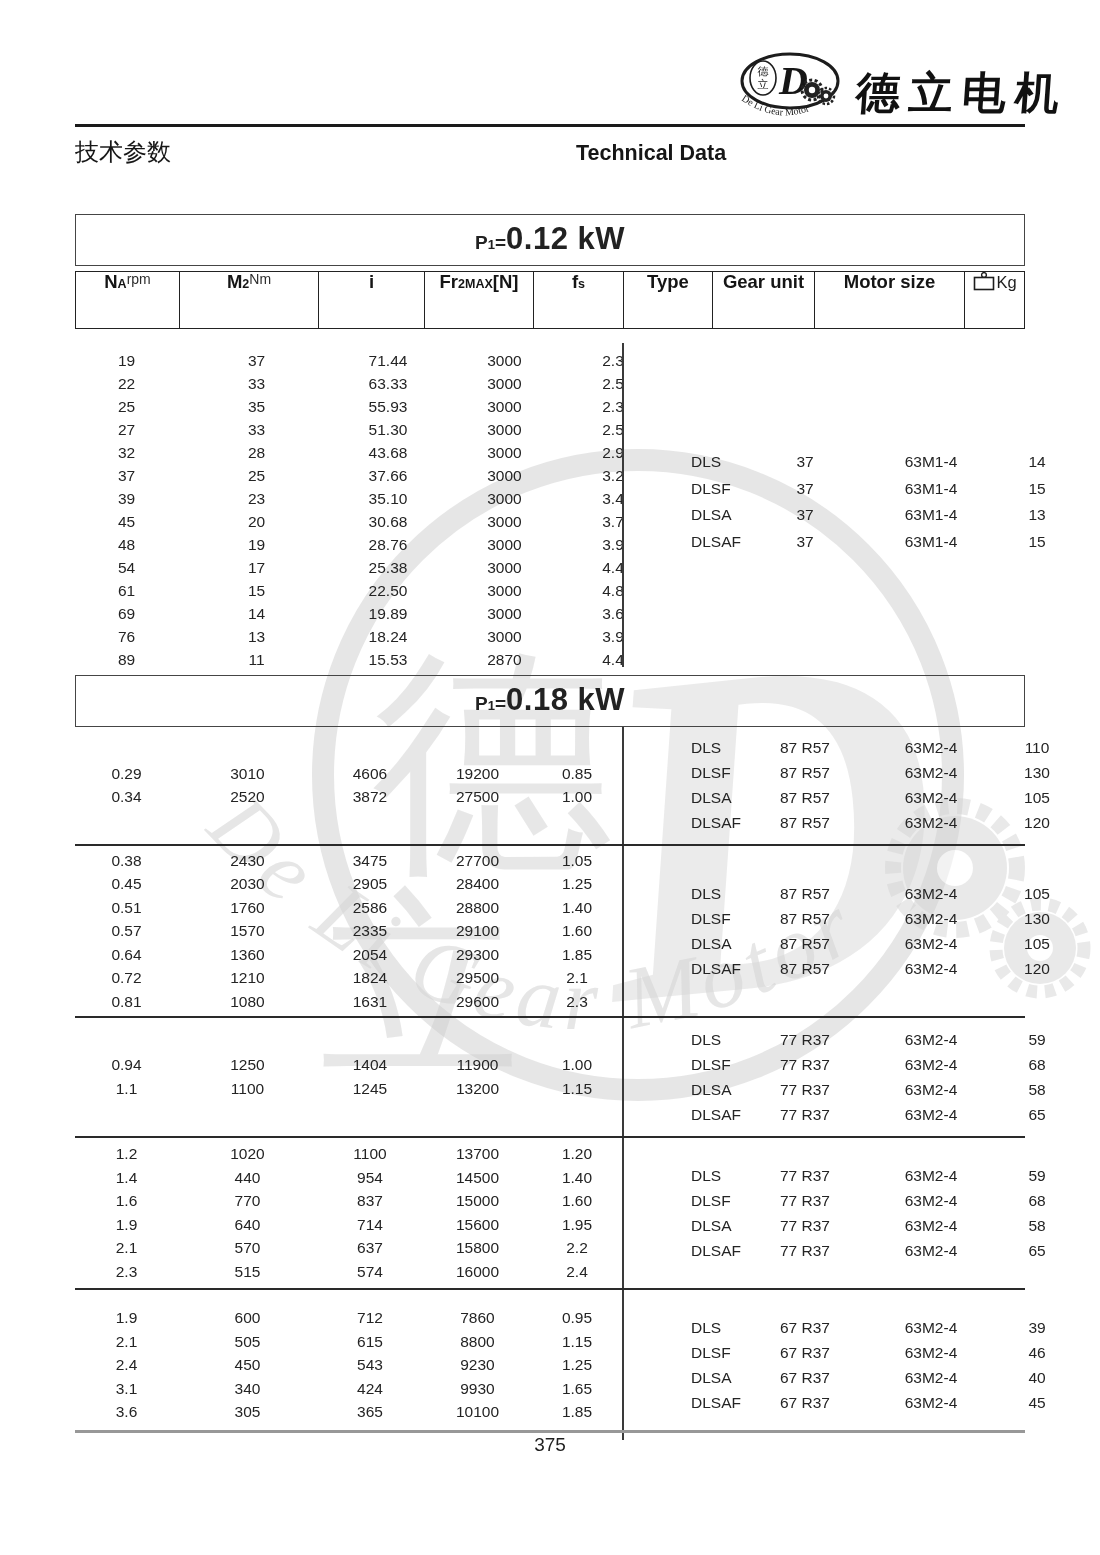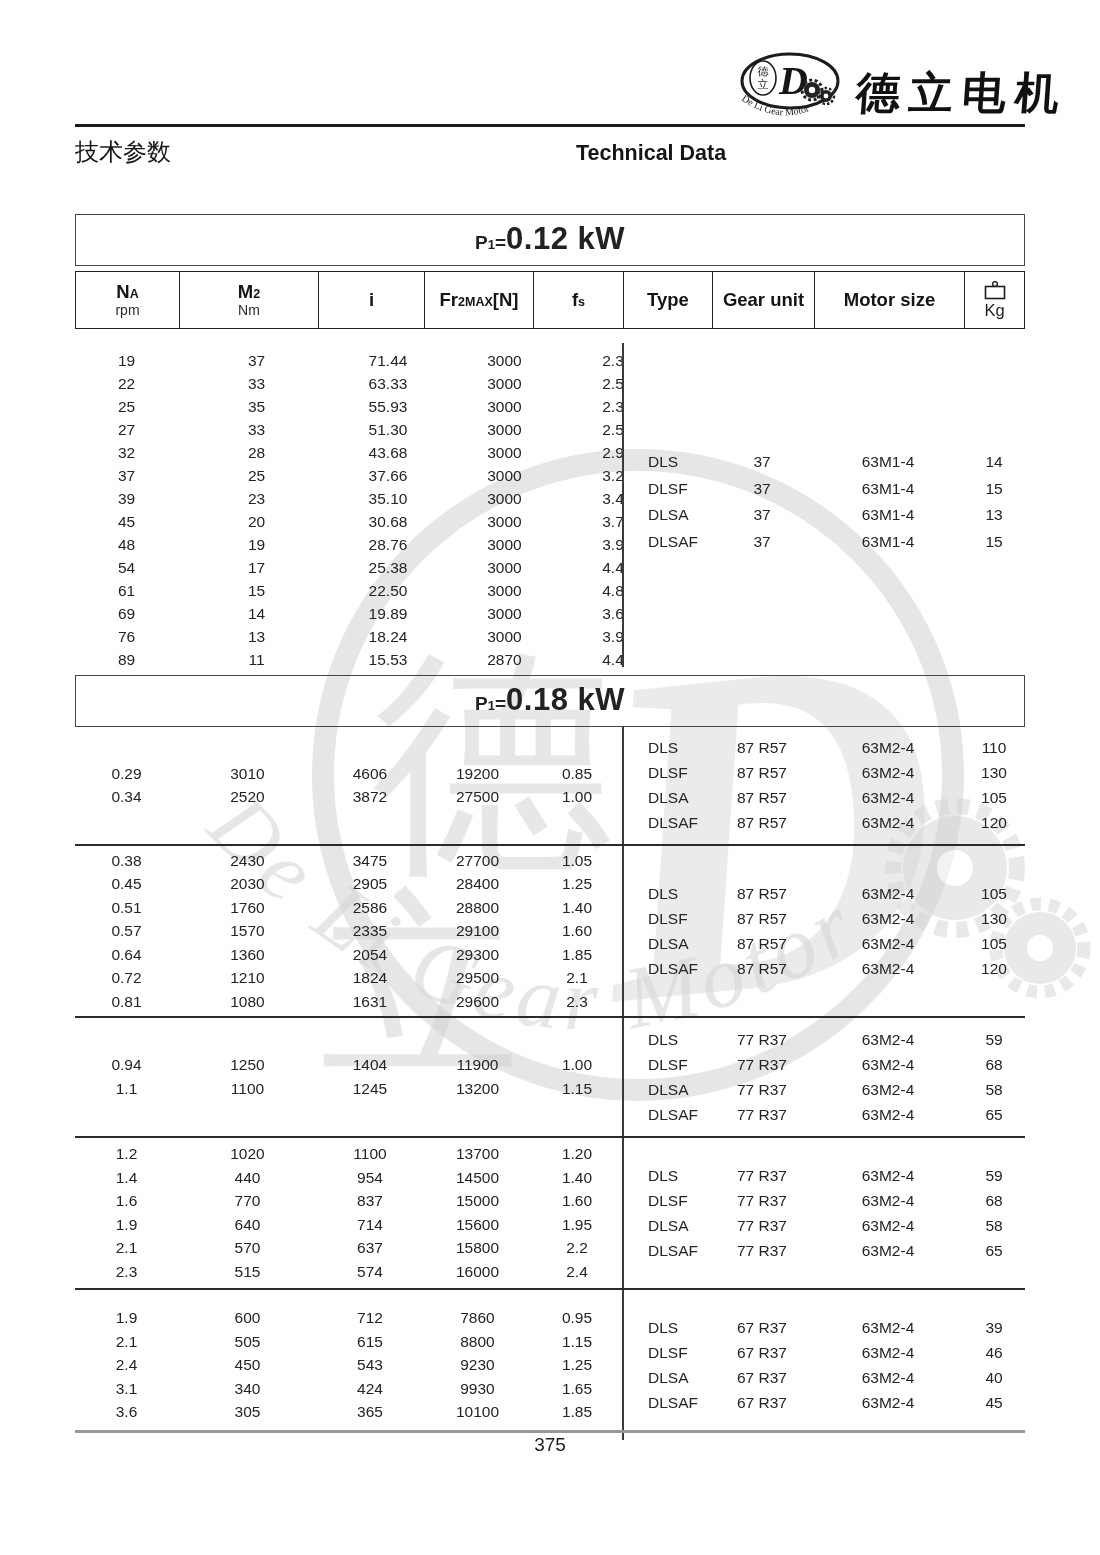--- a/index.html
+++ b/index.html
@@ -19,34 +19,34 @@
   
   .tables{position:absolute;left:75px;top:176px;width:950px;margin-top:38px;}
   .pbox{box-sizing:border-box;height:52px;border:1.5px solid #454545;text-align:center;line-height:47px;}
   .tp{font-size:19px;font-weight:bold;}
   .tp sub{font-size:13px;vertical-align:baseline;}
   .tbig{font-size:31px;font-weight:bold;letter-spacing:.5px;}
   .pbox2{margin-top:0;}
 
   .hrow{box-sizing:border-box;margin-top:5px;height:58px;border:1.6px solid #222;display:grid;
         grid-template-columns:103px 139px 106px 109px 90px 89px 102px 150px 1fr;}
-  .hcell{display:flex;flex-direction:column;align-items:center;justify-content:center;border-left:1.4px solid #222;line-height:1.12;}
+  .hcell{display:flex;justify-content:center;border-left:1.4px solid #222;line-height:1.12;}
   .hcell:first-child{border-left:none;}
   .hmain{font-size:18.5px;font-weight:bold;color:#151515;}
   .hmain sub{font-size:12.5px;vertical-align:baseline;}
   .hunit{font-size:14px;color:#2c2c2c;}
   .kgtxt{font-size:16.5px;color:#1d1d1d;margin-top:1px;}
 
   .tgroup{position:relative;box-sizing:border-box;}
   .tgroup.sep{border-bottom:2px solid #2a2a2a;}
   .t1{height:346px;}
   .g1{height:119px;} .g2{height:172px;} .g3{height:120px;} .g4{height:152px;} .g5{height:150px;}
 
   .left-block{position:absolute;left:0;top:0;bottom:0;width:547px;display:flex;flex-direction:column;justify-content:center;}
-  .right-block{position:absolute;left:547px;top:0;bottom:0;width:403px;display:flex;flex-direction:column;justify-content:center;}
+  .right-block{position:absolute;left:547px;top:0;bottom:0;width:403px;display:flex;flex-direction:column;justify-content:center;padding-left:43px;}
   .t1 .left-block{padding-top:16px;box-sizing:border-box;}
   .vdiv{position:absolute;left:547px;top:0;bottom:0;width:1.6px;background:#3a3a3a;}
   .t1 .vdiv{top:14px;bottom:8px;}
 
   .row{display:grid;align-items:center;}
   .left-block .row{grid-template-columns:103px 139px 106px 109px 90px;height:23.5px;}
   .right-block .row{grid-template-columns:89px 102px 150px 62px;height:25px;}
   .t1 .right-block .row{height:26.5px;}
   .t1 .left-block .row{height:23px;gap:9px;}
   .row span{text-align:center;font-size:15.5px;color:#242424;}

